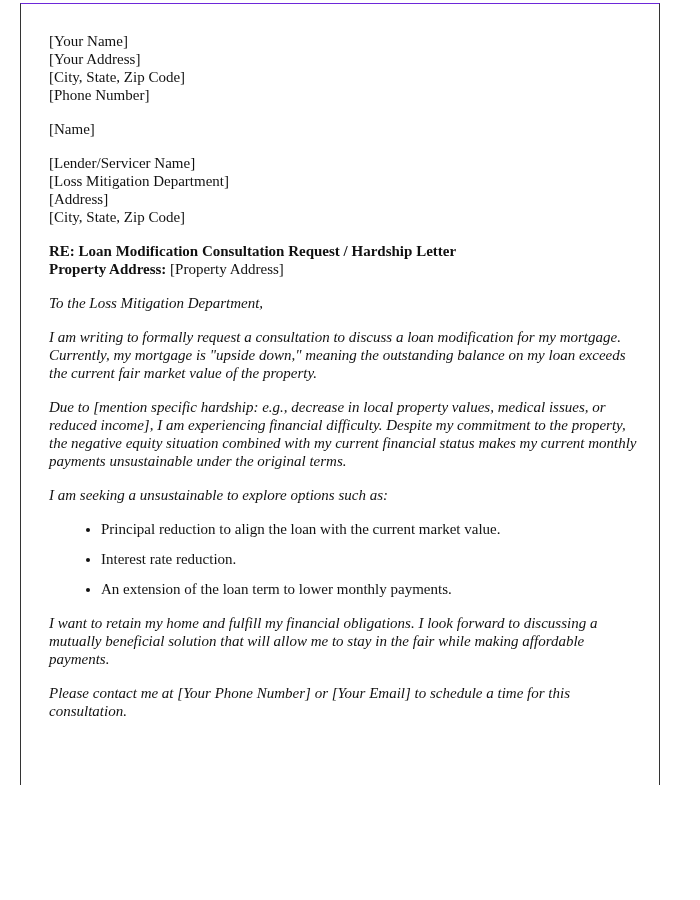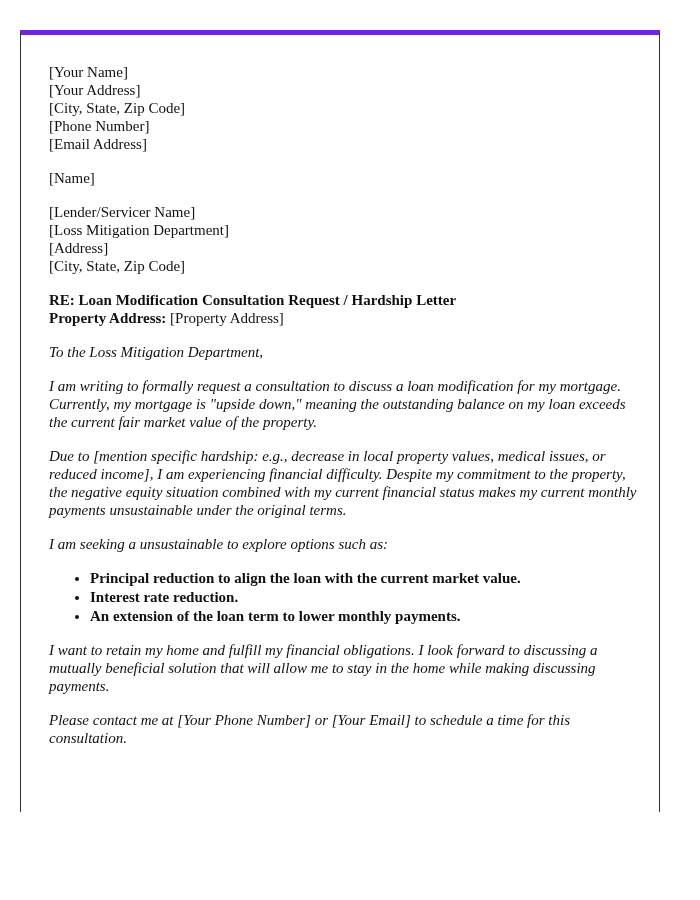--- a/index.html
+++ b/index.html
@@ -11,24 +11,24 @@
       width: 700px;
       height: 900px;
       position: relative;
       overflow: hidden;
       font-family: "Liberation Serif", "DejaVu Serif", serif;
       color: #111111;
     }
     .page {
       position: absolute;
       left: 20px;
-      top: 30px;
+      top: 3px;
       width: 640px;
       height: 782px;
-      border-top: 5px solid #6d28d9;
+      border-top: 1px solid #6d28d9;
       border-left: 1px solid #333333;
       border-right: 1px solid #333333;
       box-sizing: border-box;
       overflow: hidden;
     }
     .content {
       position: absolute;
       left: 28px;
       top: 28px;
       width: 590px;
@@ -47,37 +47,35 @@
       font-style: italic;
     }
     .bold {
       font-weight: bold;
     }
     ul {
       margin: 0 0 16px 0;
       padding-left: 40px;
     }
     ul li {
-      margin: 1px;
+      margin: 12px;
       padding: 0;
-      font-weight: bold;
     }
   </style>
 </head>
 <body>
 
 <div class="page">
   <div class="content">
 
     <div class="block">
       <span class="line">[Your Name]</span>
       <span class="line">[Your Address]</span>
       <span class="line">[City, State, Zip Code]</span>
       <span class="line">[Phone Number]</span>
-      <span class="line">[Email Address]</span>
     </div>
 
     <div class="block">
       <span class="line">[Name]</span>
     </div>
 
     <div class="block">
       <span class="line">[Lender/Servicer Name]</span>
       <span class="line">[Loss Mitigation Department]</span>
       <span class="line">[Address]</span>
@@ -94,17 +92,17 @@
     <p>I am writing to formally request a consultation to discuss a loan modification for my mortgage. Currently, my mortgage is "upside down," meaning the outstanding balance on my loan exceeds the current fair market value of the property.</p>
     <p>Due to [mention specific hardship: e.g., decrease in local property values, medical issues, or reduced income], I am experiencing financial difficulty. Despite my commitment to the property, the negative equity situation combined with my current financial status makes my current monthly payments unsustainable under the original terms.</p>
     <p>I am seeking a unsustainable to explore options such as:</p>
 
     <ul>
       <li>Principal reduction to align the loan with the current market value.</li>
       <li>Interest rate reduction.</li>
       <li>An extension of the loan term to lower monthly payments.</li>
     </ul>
 
-    <p>I want to retain my home and fulfill my financial obligations. I look forward to discussing a mutually beneficial solution that will allow me to stay in the home while making discussing payments.</p>
+    <p>I want to retain my home and fulfill my financial obligations. I look forward to discussing a mutually beneficial solution that will allow me to stay in the fair while making affordable payments.</p>
     <p>Please contact me at [Your Phone Number] or [Your Email] to schedule a time for this consultation.</p>
 
   </div>
 </div>
 
 </body></html>

